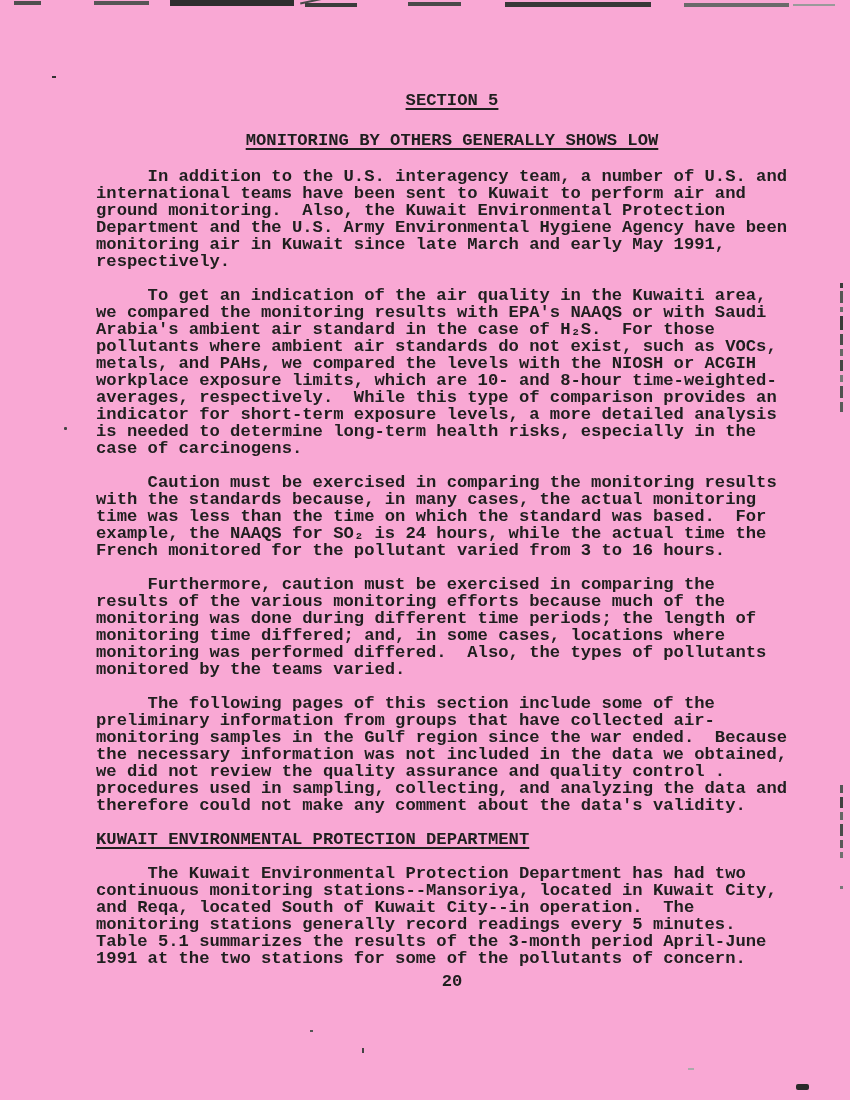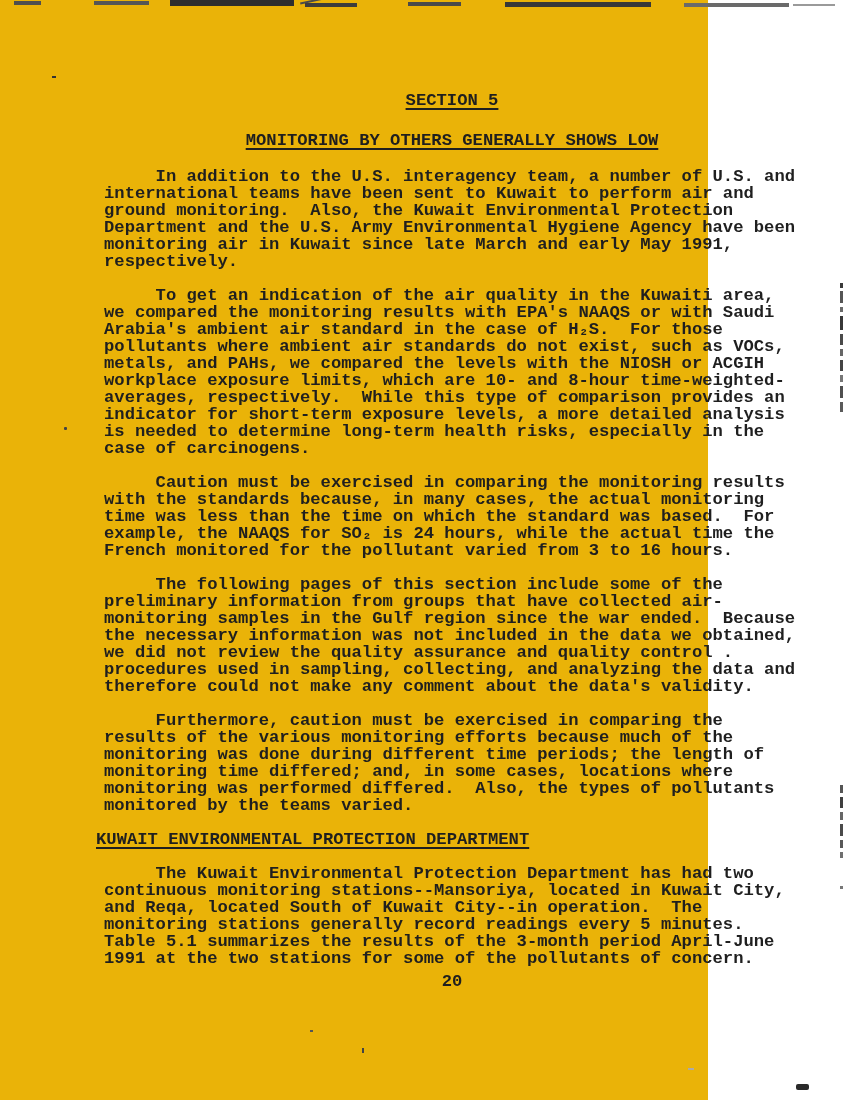--- a/index.html
+++ b/index.html
@@ -2,34 +2,34 @@
 <html><head>
 <meta charset="utf-8">
 <style>
   html,body { margin:0; padding:0; }
   body {
     width:850px; height:1100px; position:relative;
     background:#ffffff; overflow:hidden;
     font-family:"Liberation Mono","DejaVu Sans Mono",monospace;
   }
   .page {
-    position:absolute; left:0; top:0; width:708px; height:1100px;
-    background:#eab308;
+    position:absolute; left:0; top:0; width:850px; height:1100px;
+    background:#f9a8d4;
   }
   .doc {
     position:absolute; left:96px; top:92px; width:712px;
     font-family:"Liberation Mono","DejaVu Sans Mono",monospace;
     font-weight:bold; font-size:17.2px; line-height:17px;
     color:#1f1f1f; letter-spacing:0;
   }
   .center { text-align:center; }
   .u { text-decoration:underline; text-underline-offset:3px; text-decoration-thickness:1.5px; }
   .sec-label { margin:0 0 23px 0; }
   .title-block { margin:0 0 19px 0; }
-  .para { white-space:pre; margin:0 0 17px 8px; }
+  .para { white-space:pre; margin:0 0 17px 0; }
   .subhead { margin:12px 0 17px 0; }
   .page-number { margin-top:-11px;font-family:Liberation Mono, monospace; }
   
   .artifact { position:absolute; }
   .seg { position:absolute; }
 </style>
 </head>
 <body>
 
 <div class="page">
@@ -67,33 +67,33 @@
 workplace exposure limits, which are 10- and 8-hour time-weighted-
 averages, respectively.  While this type of comparison provides an
 indicator for short-term exposure levels, a more detailed analysis
 is needed to determine long-term health risks, especially in the
 case of carcinogens.</div>
     <div class="para">     Caution must be exercised in comparing the monitoring results
 with the standards because, in many cases, the actual monitoring
 time was less than the time on which the standard was based.  For
 example, the NAAQS for SO₂ is 24 hours, while the actual time the
 French monitored for the pollutant varied from 3 to 16 hours.</div>
+    <div class="para">     Furthermore, caution must be exercised in comparing the
+results of the various monitoring efforts because much of the
+monitoring was done during different time periods; the length of
+monitoring time differed; and, in some cases, locations where
+monitoring was performed differed.  Also, the types of pollutants
+monitored by the teams varied.</div>
     <div class="para">     The following pages of this section include some of the
 preliminary information from groups that have collected air-
 monitoring samples in the Gulf region since the war ended.  Because
 the necessary information was not included in the data we obtained,
 we did not review the quality assurance and quality control .
 procedures used in sampling, collecting, and analyzing the data and
 therefore could not make any comment about the data's validity.</div>
-    <div class="para">     Furthermore, caution must be exercised in comparing the
-results of the various monitoring efforts because much of the
-monitoring was done during different time periods; the length of
-monitoring time differed; and, in some cases, locations where
-monitoring was performed differed.  Also, the types of pollutants
-monitored by the teams varied.</div>
 
     <div class="subhead"><span class="u">KUWAIT ENVIRONMENTAL PROTECTION DEPARTMENT</span></div>
 
     <div class="para">     The Kuwait Environmental Protection Department has had two
 continuous monitoring stations--Mansoriya, located in Kuwait City,
 and Reqa, located South of Kuwait City--in operation.  The
 monitoring stations generally record readings every 5 minutes.
 Table 5.1 summarizes the results of the 3-month period April-June
 1991 at the two stations for some of the pollutants of concern.</div>
 

